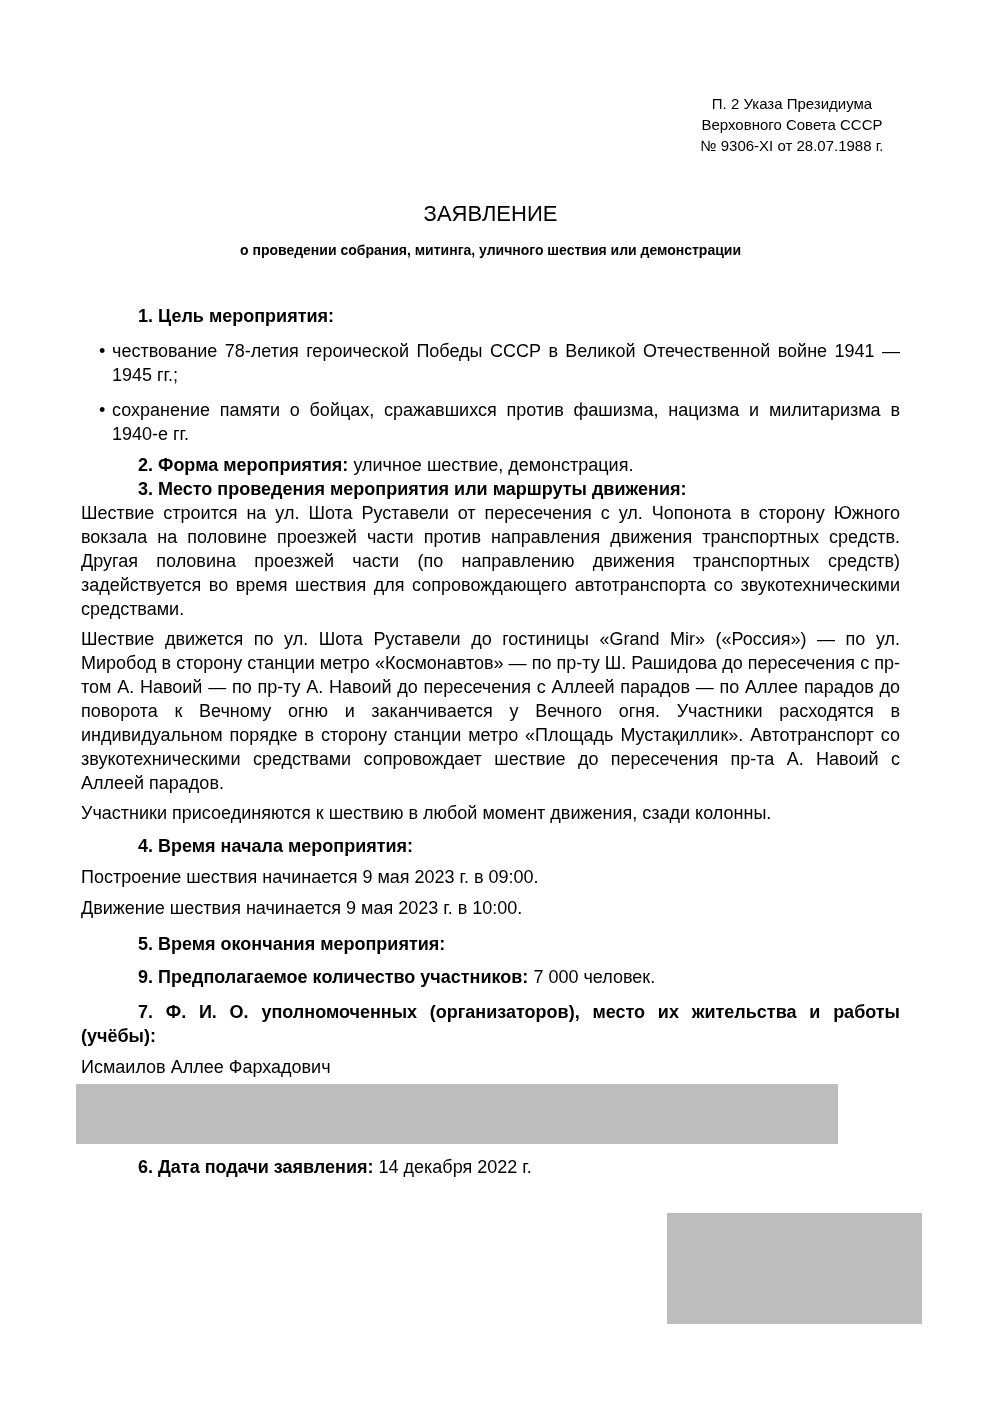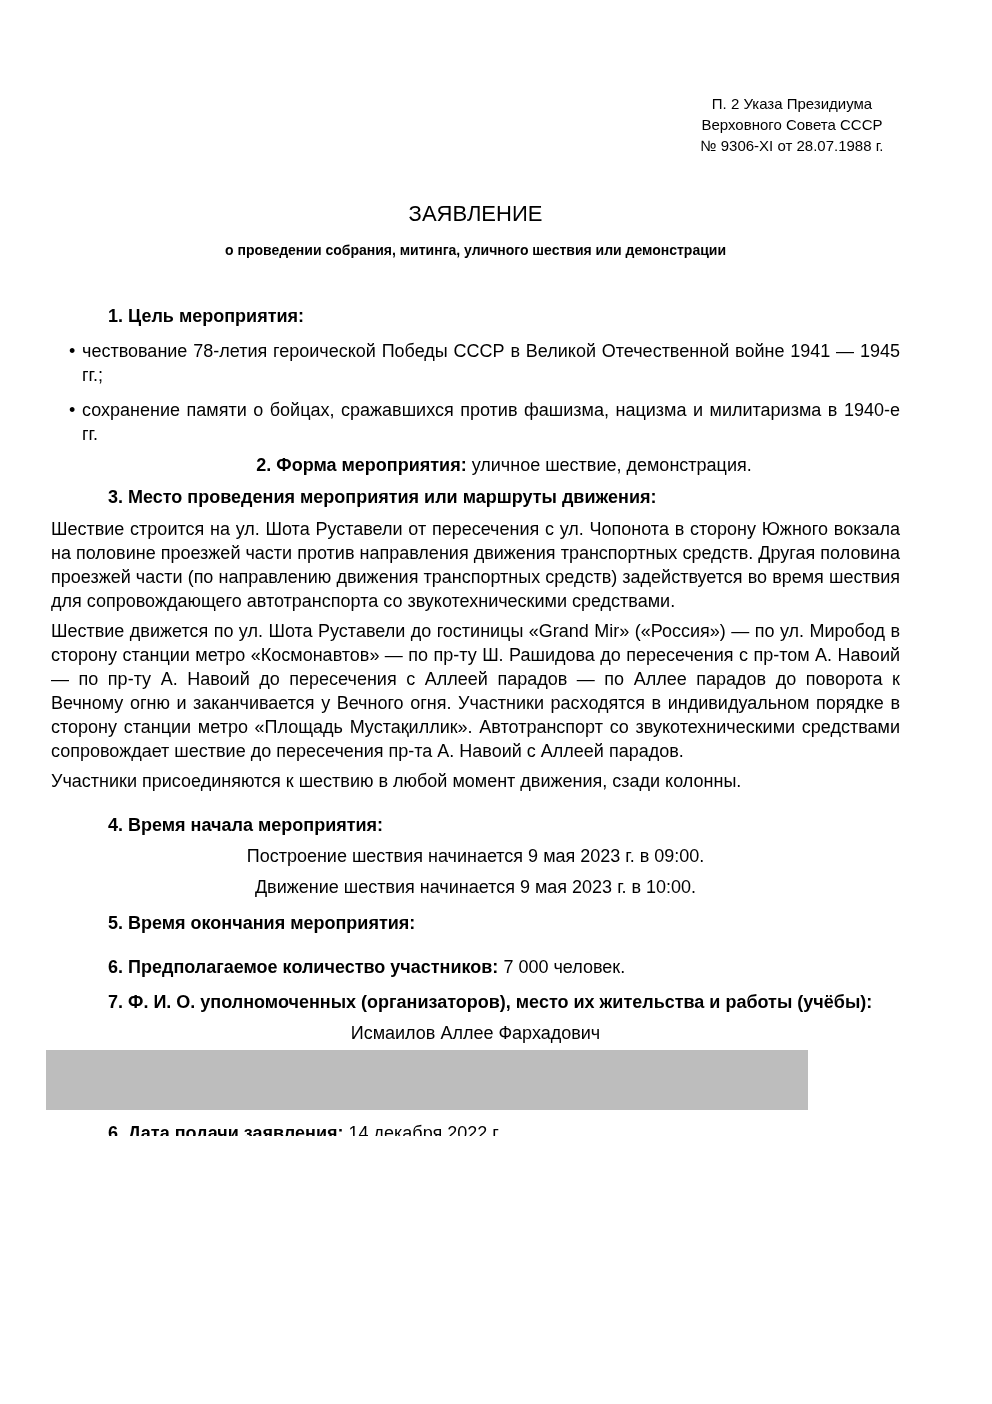--- a/index.html
+++ b/index.html
@@ -1,21 +1,21 @@
 <!DOCTYPE html>
 <html lang="ru"><head>
 <meta charset="utf-8">
 <style>
   html, body { margin: 0; padding: 0; background: #ffffff; }
   .page {
     position: relative;
     width: 992px;
-    height: 1136px;
+    height: 1404px;
     box-sizing: border-box;
-    padding: 93px 92px 0 51px;
+    padding: 93px 92px 0 81px;
     background: #ffffff;
     color: #000000;
     font-family: "Liberation Sans", sans-serif;
     font-size: 18px;
     line-height: 24px;
     overflow: hidden;
     border-radius: 14px;
   }
   .page * { box-sizing: border-box; }
 
@@ -69,24 +69,24 @@
     width: 762px;
     height: 60px;
   }
   .redaction-2 {
     margin-top: 34px;
     margin-left: 586px;
     width: 255px;
     height: 111px;
   }
 
-  .mt7  { margin-top: 7px; text-align: center; }
-  .mt8  { margin-top: 8px; }
+  .mt7  { margin-top: 7px; }
+  .mt8  { margin-top: 0; }
   .mt6  { margin-top: 6px; }
-  .mt9  { margin-top: 20px; }
+  .mt9  { margin-top: 9px; }
   .mt11 { margin-top: 11px; }
   .mt12 { margin-top: 12px; }
   .mt40 { margin-top: 40px; }
 </style>
 </head>
 <body>
 
 <div class="page">
 
   <div class="ref-block">
@@ -116,21 +116,21 @@
   <p class="para mt8">Шествие строится на ул. Шота Руставели от пересечения с ул. Чопонота в сторону Южного вокзала на половине проезжей части против направления движения транспортных средств. Другая половина проезжей части (по направлению движения транспортных средств) задействуется во время шествия для сопровождающего автотранспорта со звукотехническими средствами.</p>
   <p class="para mt6">Шествие движется по ул. Шота Руставели до гостиницы «Grand Mir» («Россия») — по ул. Миробод в сторону станции метро «Космонавтов» — по пр-ту Ш. Рашидова до пересечения с пр-том А. Навоий — по пр-ту А. Навоий до пересечения с Аллеей парадов — по Аллее парадов до поворота к Вечному огню и заканчивается у Вечного огня. Участники расходятся в индивидуальном порядке в сторону станции метро «Площадь Мустақиллик». Автотранспорт со звукотехническими средствами сопровождает шествие до пересечения пр-та А. Навоий с Аллеей парадов.</p>
   <p class="para mt6">Участники присоединяются к шествию в любой момент движения, сзади колонны.</p>
 
   <p class="heading mt9">4. Время начала мероприятия:</p>
   <p class="plain mt7">Построение шествия начинается 9 мая 2023 г. в 09:00.</p>
   <p class="plain mt7">Движение шествия начинается 9 мая 2023 г. в 10:00.</p>
 
   <p class="heading mt12">5. Время окончания мероприятия:</p>
 
-  <p class="heading mix mt9"><b>6. Предполагаемое количество участников:</b> <span>7 000 человек.</span></p>
+  <p class="heading mix mt9"><b>9. Предполагаемое количество участников:</b> <span>7 000 человек.</span></p>
 
   <p class="heading mt11">7. Ф. И. О. уполномоченных (организаторов), место их жительства и работы (учёбы):</p>
   <p class="plain mt7">Исмаилов Аллее Фархадович</p>
 
   <div class="redaction-1" style="background: rgb(189, 189, 189);"></div>
 
   <p class="heading mix mt11"><b>6. Дата подачи заявления:</b> <span>14 декабря 2022 г.</span></p>
 
   <div class="redaction-2" style="background: rgb(189, 189, 189);"></div>
 

